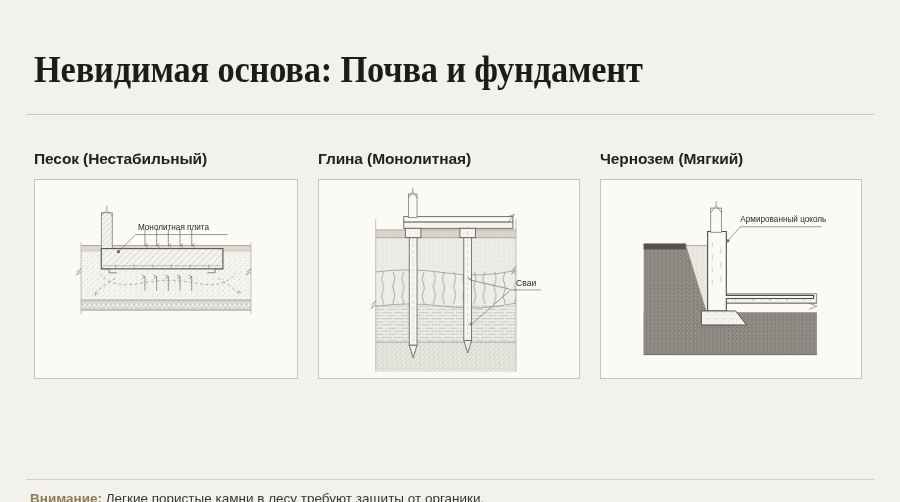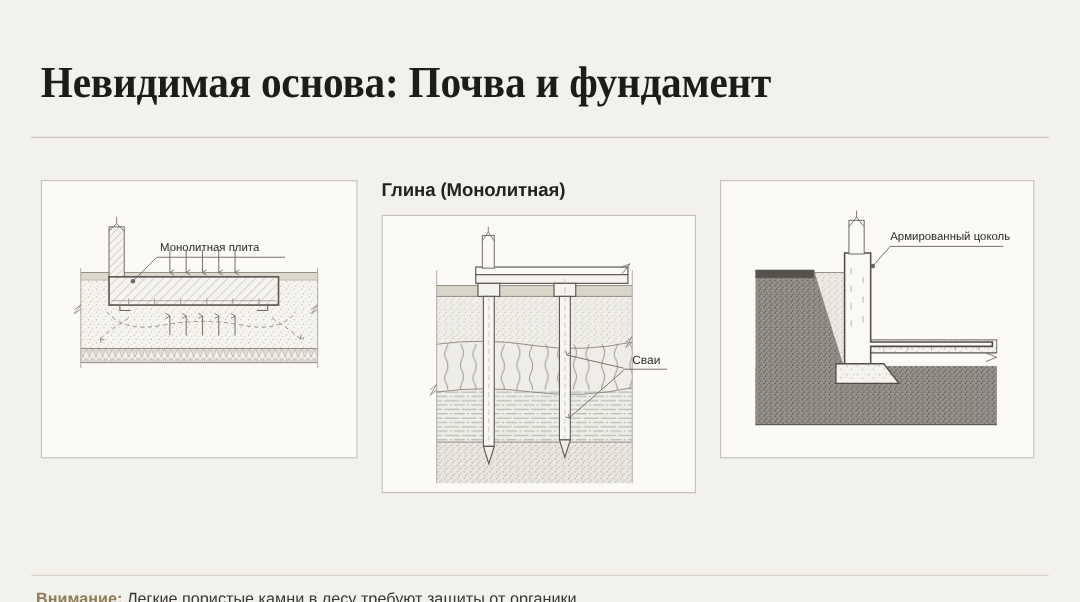--- a/index.html
+++ b/index.html
@@ -37,21 +37,21 @@
   .col.c2{left:318px;width:262px;}
   .col.c3{left:600px;width:262px;}
 
   .col-head{
     font-size:15.5px;font-weight:bold;color:#23221f;
     white-space:nowrap;letter-spacing:-0.1px;
     margin-bottom:11px;
   }
   .panel{
     position:relative;
-    height:232px;
+    height:200px;
     background:#fbfaf7;
     border:1px solid #c6c4bd;
     box-sizing:border-box;
     overflow:hidden;
   }
   .panel svg{display:block;width:100%;height:100%;}
 
   
   .foot-rule{
     position:absolute;left:26px;top:449px;width:848px;height:1px;
@@ -68,20 +68,21 @@
 <body>
 
 <div class="page">
 
   <div class="title">Невидимая основа: Почва и фундамент</div>
   <div class="title-rule"></div>
 
   <div class="cols">
 
     <div class="col c1">
+      <div class="col-head">Песок (Нестабильный)</div>
       <div class="panel">
         <svg viewBox="0 0 262 254" preserveAspectRatio="xMidYMid meet">
           <defs>
             <pattern id="sandDots" width="7" height="7" patternUnits="userSpaceOnUse">
               <rect width="7" height="7" fill="#f6f5f0"></rect>
               <circle cx="1.4" cy="1.6" r="0.62" fill="#b9b6ac"></circle>
               <circle cx="5.1" cy="3.3" r="0.55" fill="#c2bfb5"></circle>
               <circle cx="3.0" cy="5.6" r="0.60" fill="#b4b1a7"></circle>
               <circle cx="6.3" cy="6.2" r="0.45" fill="#c7c4ba"></circle>
             </pattern>
@@ -243,20 +244,21 @@
 
           <path d="M156 128 L208 140" fill="none" stroke="#6e6b63" stroke-width="0.85" marker-start="url(#arrC)"></path>
           <path d="M158 186 L208 142" fill="none" stroke="#6e6b63" stroke-width="0.85" marker-start="url(#arrC)"></path>
           <line x1="208" y1="141" x2="248" y2="141" stroke="#6e6b63" stroke-width="0.85"></line>
           <text x="216" y="136" font-family="Liberation Sans, sans-serif" font-size="11" fill="#2c2a27">Сваи</text>
         </svg>
       </div>
     </div>
 
     <div class="col c3">
+      <div class="col-head">Чернозем (Мягкий)</div>
       <div class="panel">
         <svg viewBox="0 0 260 254" preserveAspectRatio="xMidYMid meet">
           <defs>
             <pattern id="darkSoil" width="5" height="5" patternUnits="userSpaceOnUse">
               <rect width="5" height="5" fill="#9a978f"></rect>
               <circle cx="1.1" cy="1.2" r="0.85" fill="#5d5b55"></circle>
               <circle cx="3.6" cy="2.6" r="0.8" fill="#6a6862"></circle>
               <circle cx="2.2" cy="4.2" r="0.75" fill="#56544e"></circle>
               <circle cx="4.5" cy="4.6" r="0.6" fill="#726f69"></circle>
             </pattern>

